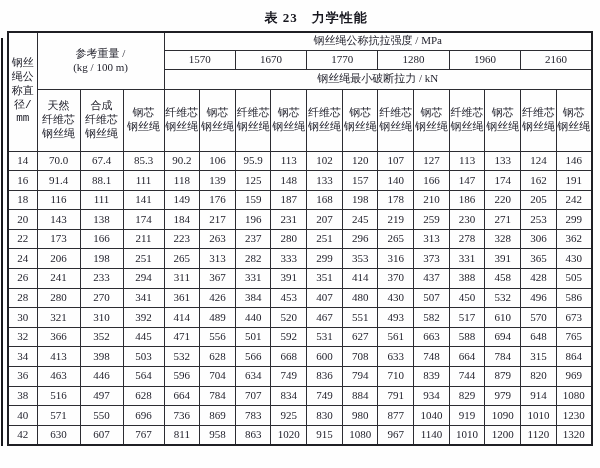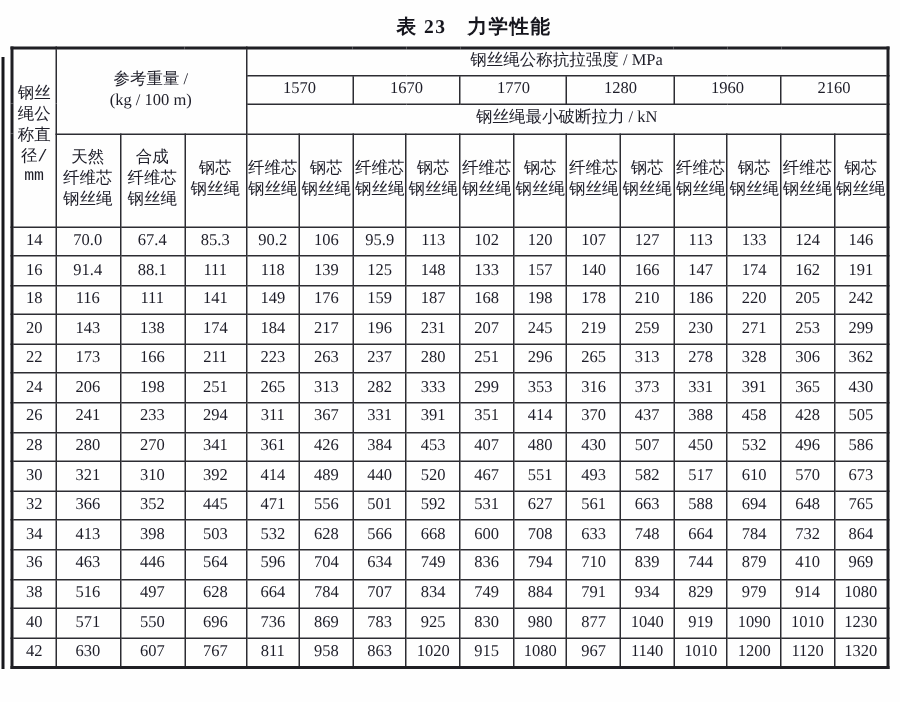--- a/index.html
+++ b/index.html
@@ -339,39 +339,39 @@
           <td>532</td>
           <td>628</td>
           <td>566</td>
           <td>668</td>
           <td>600</td>
           <td>708</td>
           <td>633</td>
           <td>748</td>
           <td>664</td>
           <td>784</td>
-          <td>732</td>
+          <td>315</td>
           <td>864</td>
         </tr>
         <tr>
           <td>36</td>
           <td>463</td>
           <td>446</td>
           <td>564</td>
           <td>596</td>
           <td>704</td>
           <td>634</td>
           <td>749</td>
           <td>836</td>
           <td>794</td>
           <td>710</td>
           <td>839</td>
           <td>744</td>
           <td>879</td>
-          <td>410</td>
+          <td>820</td>
           <td>969</td>
         </tr>
         <tr>
           <td>38</td>
           <td>516</td>
           <td>497</td>
           <td>628</td>
           <td>664</td>
           <td>784</td>
           <td>707</td>

